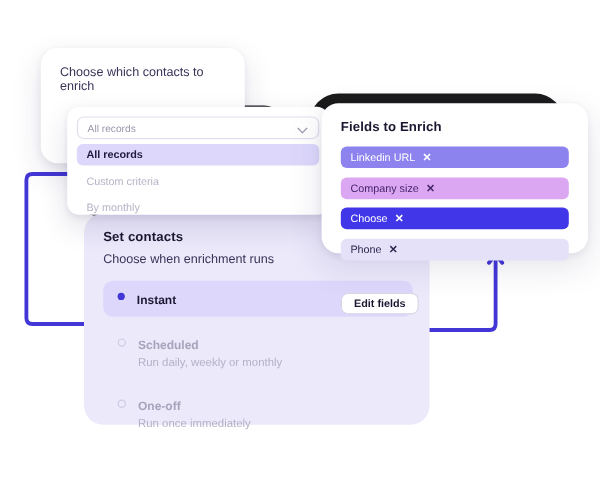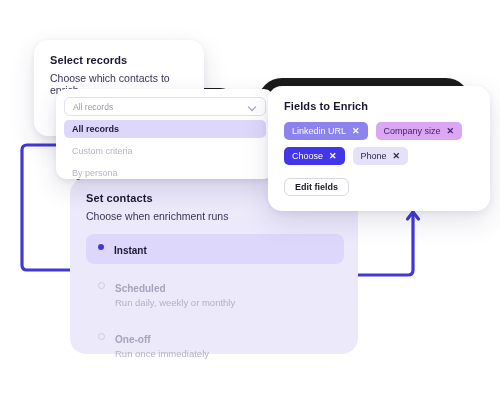--- a/index.html
+++ b/index.html
@@ -147,21 +147,21 @@
   }
   .opt.selected {
     background: #ddd8fb;
     color: #201a3c;
     font-weight: bold;
   }
   .opt.muted { color: #b6b3c6; }
 
   
   .tag-rows { margin-top: 10px; }
-  .tag-row { display: flex; gap: 8px; margin-bottom: 7px; }
+  .tag-row { display: flex; gap: 8px; margin-bottom: 7px; flex-direction: column; }
   .tag {
     display: inline-flex;
     align-items: center;
     gap: 6px;
     height: 18px;
     padding: 0 8px;
     border-radius: 5px;
     font-size: 9px;
     font-weight: normal;
     box-sizing: border-box;
@@ -182,21 +182,21 @@
     align-items: center;
     justify-content: center;
     height: 18px;
     padding: 0 10px;
     border: 1px solid #d9d6e6;
     border-radius: 6px;
     background: #fff;
     font-size: 9px;
     font-weight: bold;
     color: #1c1730;
-    margin-top: 6px;
+    margin-top: 20px;
     cursor: pointer;
   }
 
   
   .freq-list { margin-top: 12px; }
   .freq-item {
     position: relative;
     display: flex;
     align-items: flex-start;
     gap: 10px;
@@ -240,37 +240,36 @@
   <svg class="arrow-svg" viewBox="0 0 500 402">
 
     <path class="arrow-path" d="M 58,145 L 27,145 Q 22,145 22,150 L 22,265 Q 22,270 27,270 L 92,270"></path>
     <path class="arrow-head" d="M 85,264.5 L 92,270 L 85,275.5"></path>
 
     <path class="arrow-path" d="M 343,275 L 408,275 Q 413,275 413,270 L 413,212"></path>
     <path class="arrow-head" d="M 407.5,219 L 413,212 L 418.5,219"></path>
   </svg>
 
   <div class="card" id="card-select">
-    <div class="card-title">Select records</div>
     <div class="card-sub">Choose which contacts to enrich</div>
   </div>
 
   <div class="card" id="dropdown-panel">
     <div class="select-field">
       <span class="select-value">All records</span>
       <span class="chev"></span>
     </div>
     <div class="opt selected">
       <span>All records</span>
     </div>
     <div class="opt muted">
       <span>Custom criteria</span>
     </div>
     <div class="opt muted">
-      <span>By persona</span>
+      <span>By monthly</span>
     </div>
   </div>
 
   <div class="card" id="card-fields">
     <div class="card-title">Fields to Enrich</div>
 
     <div class="tag-rows">
       <div class="tag-row">
         <span class="tag tag-linkedin">
           <span>Linkedin URL</span>

